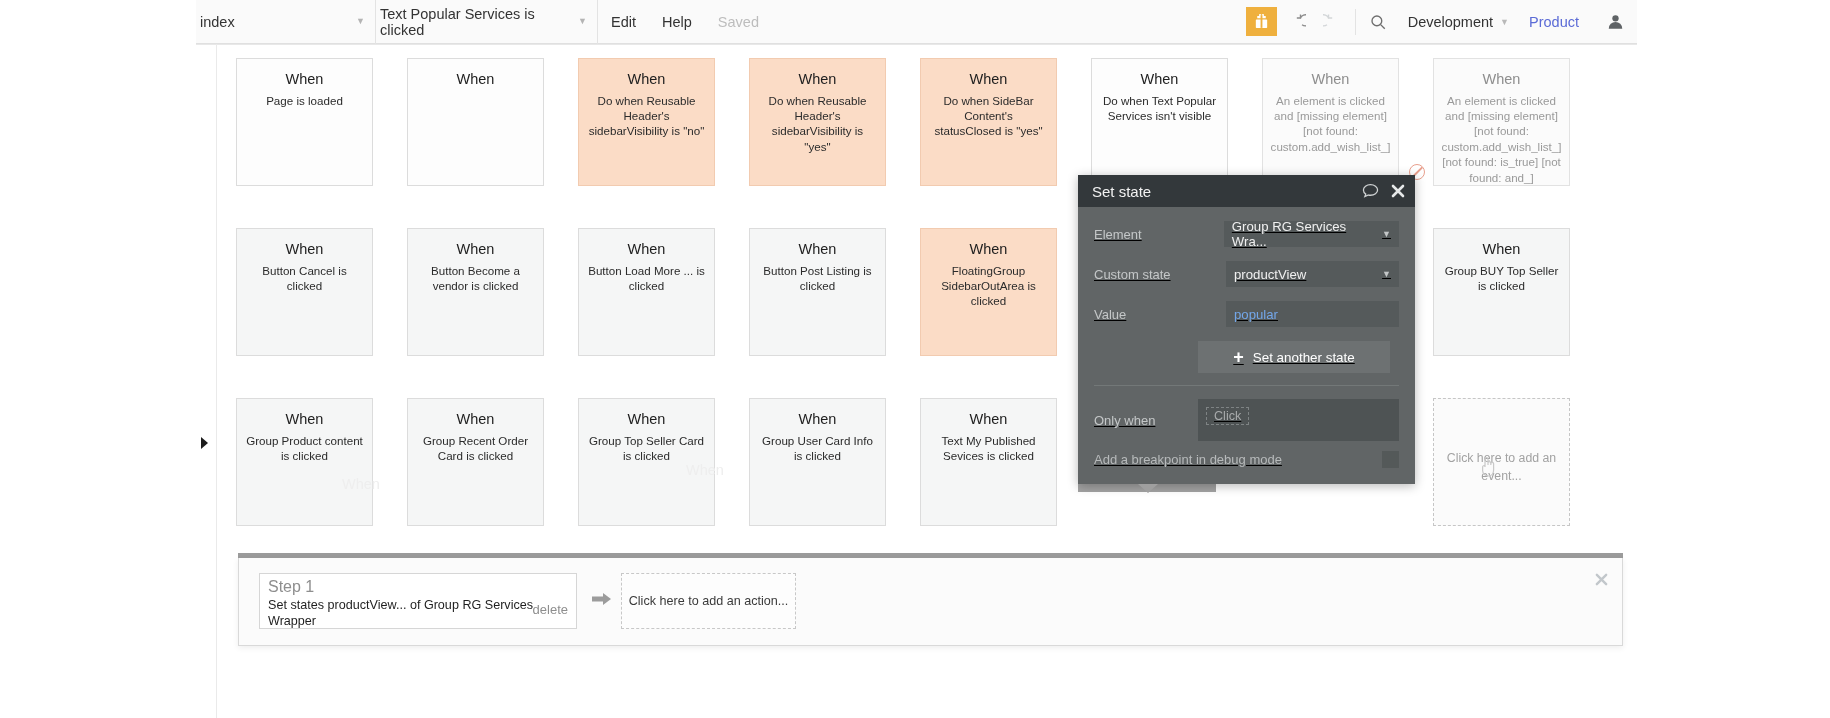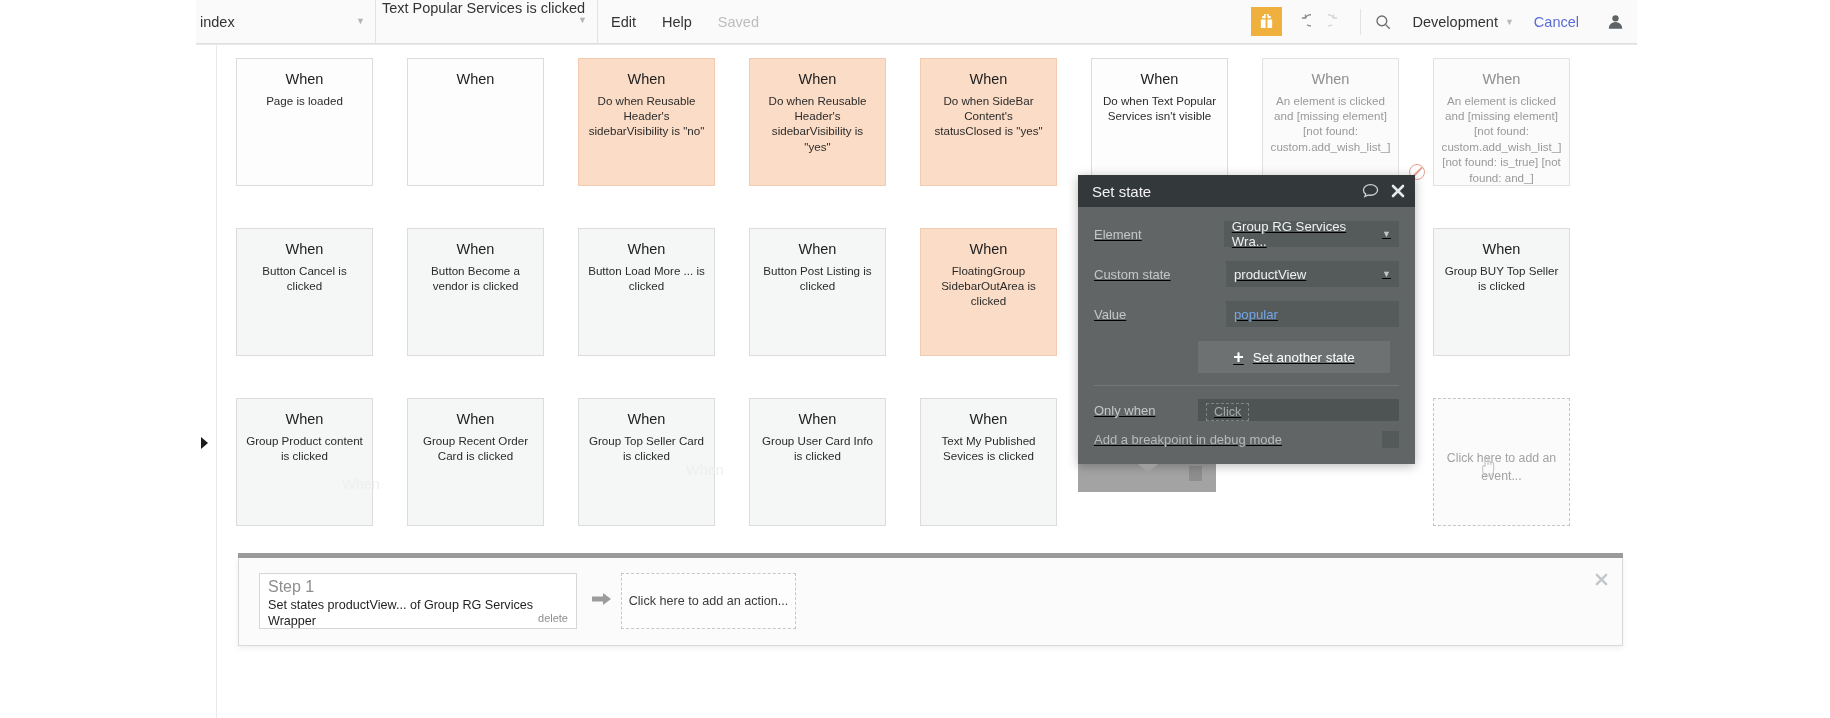--- a/index.html
+++ b/index.html
@@ -23,21 +23,21 @@
   }
   .tb-select {
     position:relative; height:44px; display:flex; align-items:center;
     border-right:1px solid #e3e3e3; padding:0 10px 0 4px;
     font-size:14.5px; color:#333;
   }
   .tb-select .caret {
     margin-left:auto; padding-left:18px; color:#b4b4b4; font-size:9px; line-height:1;
   }
   .tb-select.pagesel { width:180px;gap:15px; }
-  .tb-select.evtsel  { width:222px;flex-direction:column; }
+  .tb-select.evtsel  { width:222px; }
   .tb-link {
     height:44px; display:flex; align-items:center; padding:0 13px;
     font-size:14.5px; color:#333; cursor:default;
   }
   .tb-saved { font-size:14.5px; color:#bdbdbd; padding:0 13px; }
   .tb-spacer { flex:1 1 auto; }
   .tb-gift {
     width:31px; height:29px; background:#efb03e; display:flex;
     align-items:center; justify-content:center; margin-right:2px;
   }
@@ -121,22 +121,22 @@
   .fld .caret { margin-left:auto; color:#c3c6c7; font-size:9px; }
   .fld .val-link { color:#73a6e8; }
   .btn-another {
     margin:4px 0 12px 104px; width:192px; height:32px; background:#6d7172;
     display:flex; align-items:center; justify-content:center; gap:9px;
     color:#ffffff; font-size:13.4px;
   }
   .btn-another .plus { font-size:18px; line-height:1; font-weight:700; }
   .dlg-sep { height:1px; background:#737878; margin:0 0 13px 0; }
   .only-when-box {
-    flex:1 1 auto; height:22px; background:#4e5354; display:flex; align-items:flex-end;
-    padding:0 8px;
+    flex:1 1 auto; height:42px; background:#4e5354; display:flex; align-items:flex-start;
+    padding:8px 8px;
   }
   .only-when-box .ph {
     border:1px dashed #7e8384; padding:1px 7px; color:#a8abac; font-size:12.6px;
   }
   .bp-row { display:flex; align-items:center; padding:2px 0 6px 0; }
   .bp-row .lbl { font-size:13px; color:#b7babb; }
   .bp-box { margin-left:auto; width:17px; height:17px; background:#545959; }
   .dlg-tail {
     position:absolute; left:60px; bottom:-9px; width:0; height:0;
     border-left:10px solid transparent; border-right:10px solid transparent;
@@ -156,21 +156,21 @@
   }
   .sheet-top {
     position:absolute; left:238px; top:553px; width:1385px; height:5px; background:#9b9b9b;
   }
   .step-box {
     position:absolute; left:20px; top:15px; width:318px; height:56px;
     background:#ffffff; border:1px solid #d6d6d6; padding:4px 8px 0 8px;
   }
   .step-label { font-size:16px; color:#8e8e8e; }
   .step-text { font-size:12.6px; color:#1f1f1f; margin-top:2px; line-height:1.25; }
-  .step-delete { position:absolute; right:8px; bottom:4px; font-size:11px; color:#8e8e8e;margin-left:11px; }
+  .step-delete { position:absolute; right:8px; bottom:11px; font-size:13px; color:#8e8e8e;margin-left:11px; }
   .arrow-icn { position:absolute; left:353px; top:33px; color:#9c9c9c; }
   .add-action {
     position:absolute; left:382px; top:15px; width:175px; height:56px;
     border:1px dashed #c8c8c8; background:#fdfdfd;
     display:flex; align-items:center; justify-content:center;
     font-size:12.6px; color:#3a3a3a;
   }
   .sheet-close { position:absolute; right:14px; top:14px; color:#c2c7cb; font-size:15px; }
 
   
@@ -239,21 +239,21 @@
     <div class="tb-icon">
       <svg width="18" height="18" viewBox="0 0 24 24" fill="none" stroke="#6e6e6e" stroke-width="1.8">
         <circle cx="10.5" cy="10.5" r="6.5"></circle>
           <path d="M15.5 15.5L21 21"></path>
       </svg>
     </div>
     <div class="tb-dev">
       <span>Development</span>
       <span class="caret">▼</span>
     </div>
-    <div class="tb-preview">Cancel</div>
+    <div class="tb-preview">Product</div>
     <div class="tb-avatar">
       <svg width="19" height="19" viewBox="0 0 24 24" fill="#5f6366">
         <circle cx="12" cy="8" r="4"></circle>
           <path d="M3.5 21a8.5 8.5 0 0 1 17 0z"></path>
       </svg>
     </div>
   </div>
 
   <div class="canvas">
     <div class="canvas-rule"></div>

